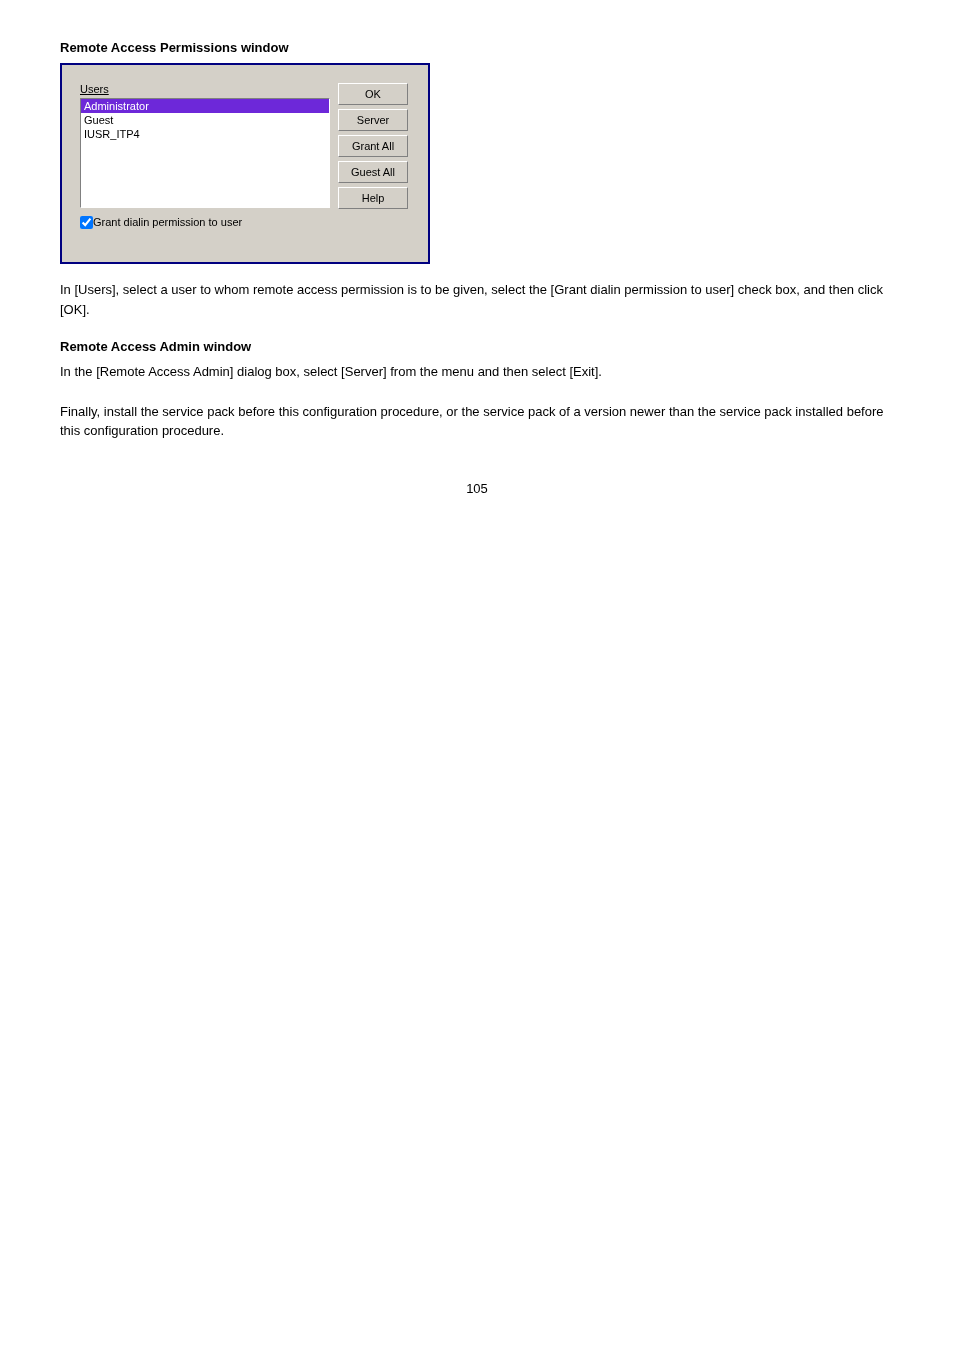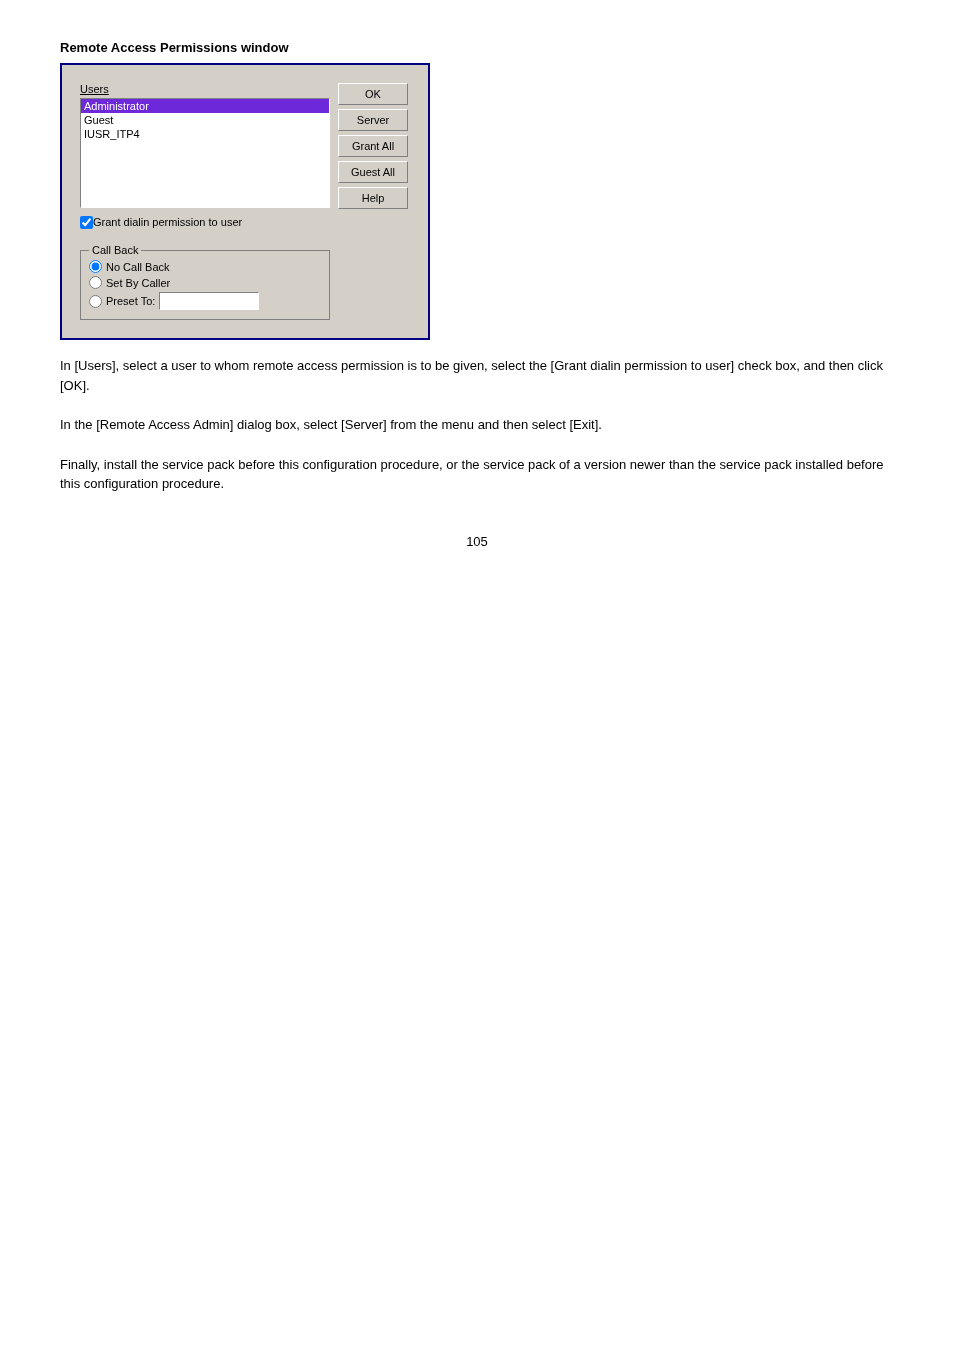--- a/index.html
+++ b/index.html
@@ -212,57 +212,41 @@
               <div class="users-list-item selected">Administrator</div>
               <div class="users-list-item">Guest</div>
               <div class="users-list-item">IUSR_ITP4</div>
             </div>
 
             <div class="grant-dialin-row">
               <input type="checkbox" id="grant-dialin" checked="" style="">
               <label for="grant-dialin">Grant dialin permission to user</label>
             </div>
 
-            <fieldset>
-              <legend>Call Back</legend>
-
-              <div class="radio-row">
-                <input type="radio" name="callback" id="no-callback" checked="" style="">
-                <label for="no-callback">No Call Back</label>
-              </div>
-              <div class="radio-row">
-                <input type="radio" name="callback" id="set-by-caller" style="">
-                <label for="set-by-caller">Set By Caller</label>
-              </div>
-              <div class="radio-row">
-                <input type="radio" name="callback" id="preset-to" style="">
-                <label for="preset-to">Preset To:</label>
-                <input type="text" class="preset-input" value="" style="">
-              </div>
-            </fieldset>
           </div>
 
           <div class="dialog-right">
             <div class="win-button">OK</div>
             <div class="win-button">Server</div>
             <div class="win-button">Grant All</div>
             <div class="win-button">Guest All</div>
             <div class="win-button">Help</div>
           </div>
 
         </div>
       </div>
     </div>
 
     <div class="body-text">
       <span>In [Users], select a user to whom remote access permission is to be given, select the [Grant dialin permission to user] check box, and then click [OK].</span>
     </div>
   </div>
 
   <div class="section-block">
+    <div class="section-heading">Remote Access Admin window</div>
     <div class="body-text">
       <span>In the [Remote Access Admin] dialog box, select [Server] from the menu and then select [Exit].</span>
     </div>
   </div>
 
   <div class="body-text">
     <span>Finally, install the service pack before this configuration procedure, or the service pack of a version newer than the service pack installed before this configuration procedure.</span>
   </div>
 
   <div class="page-number">105</div>

